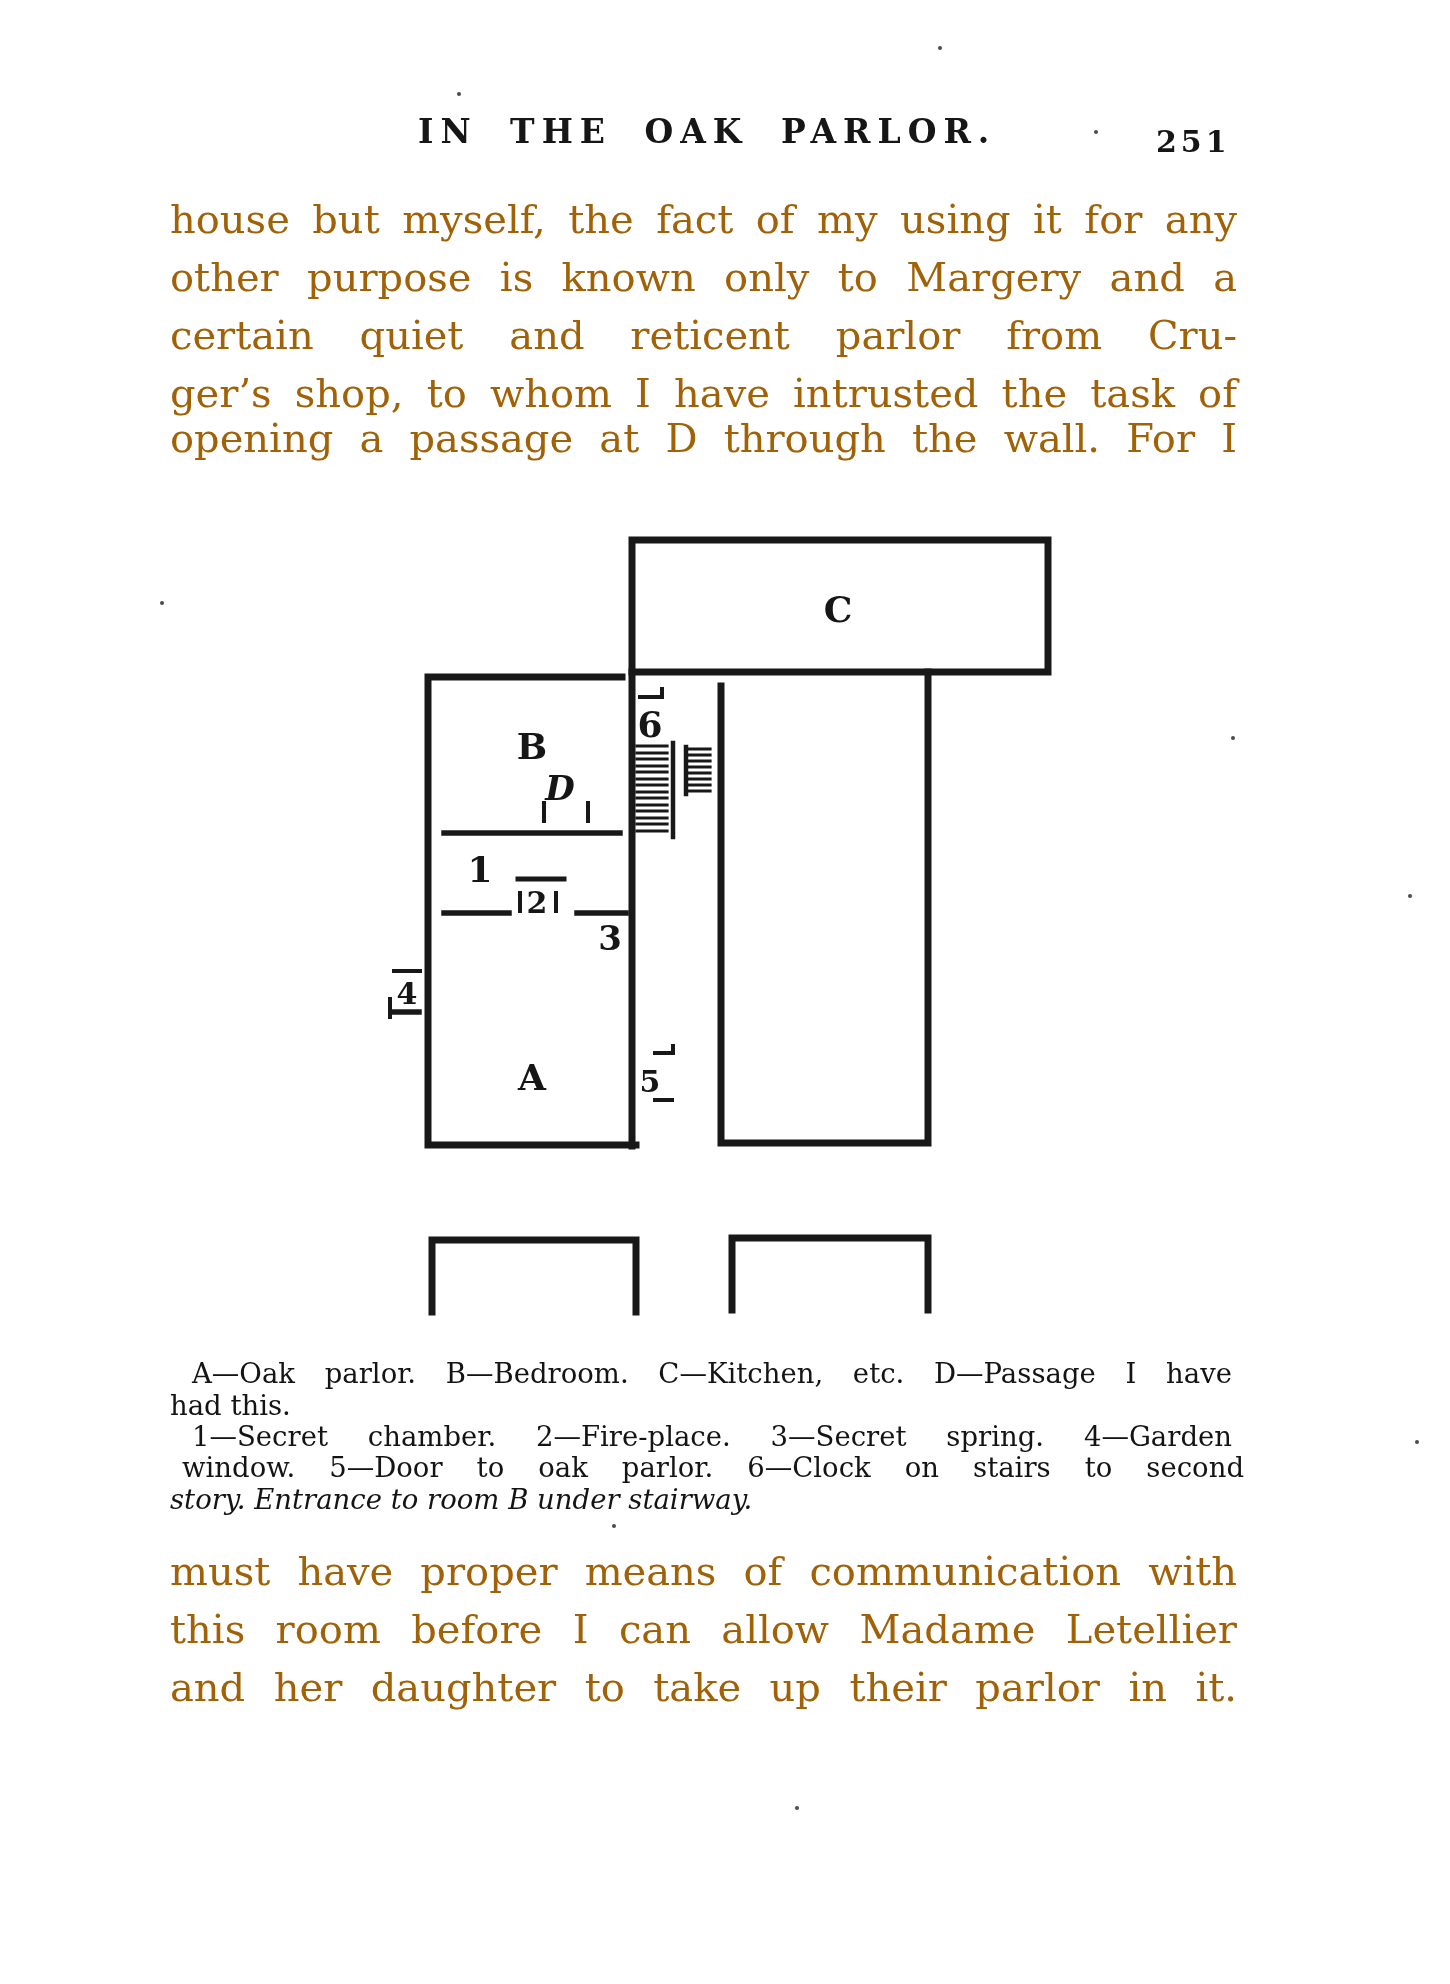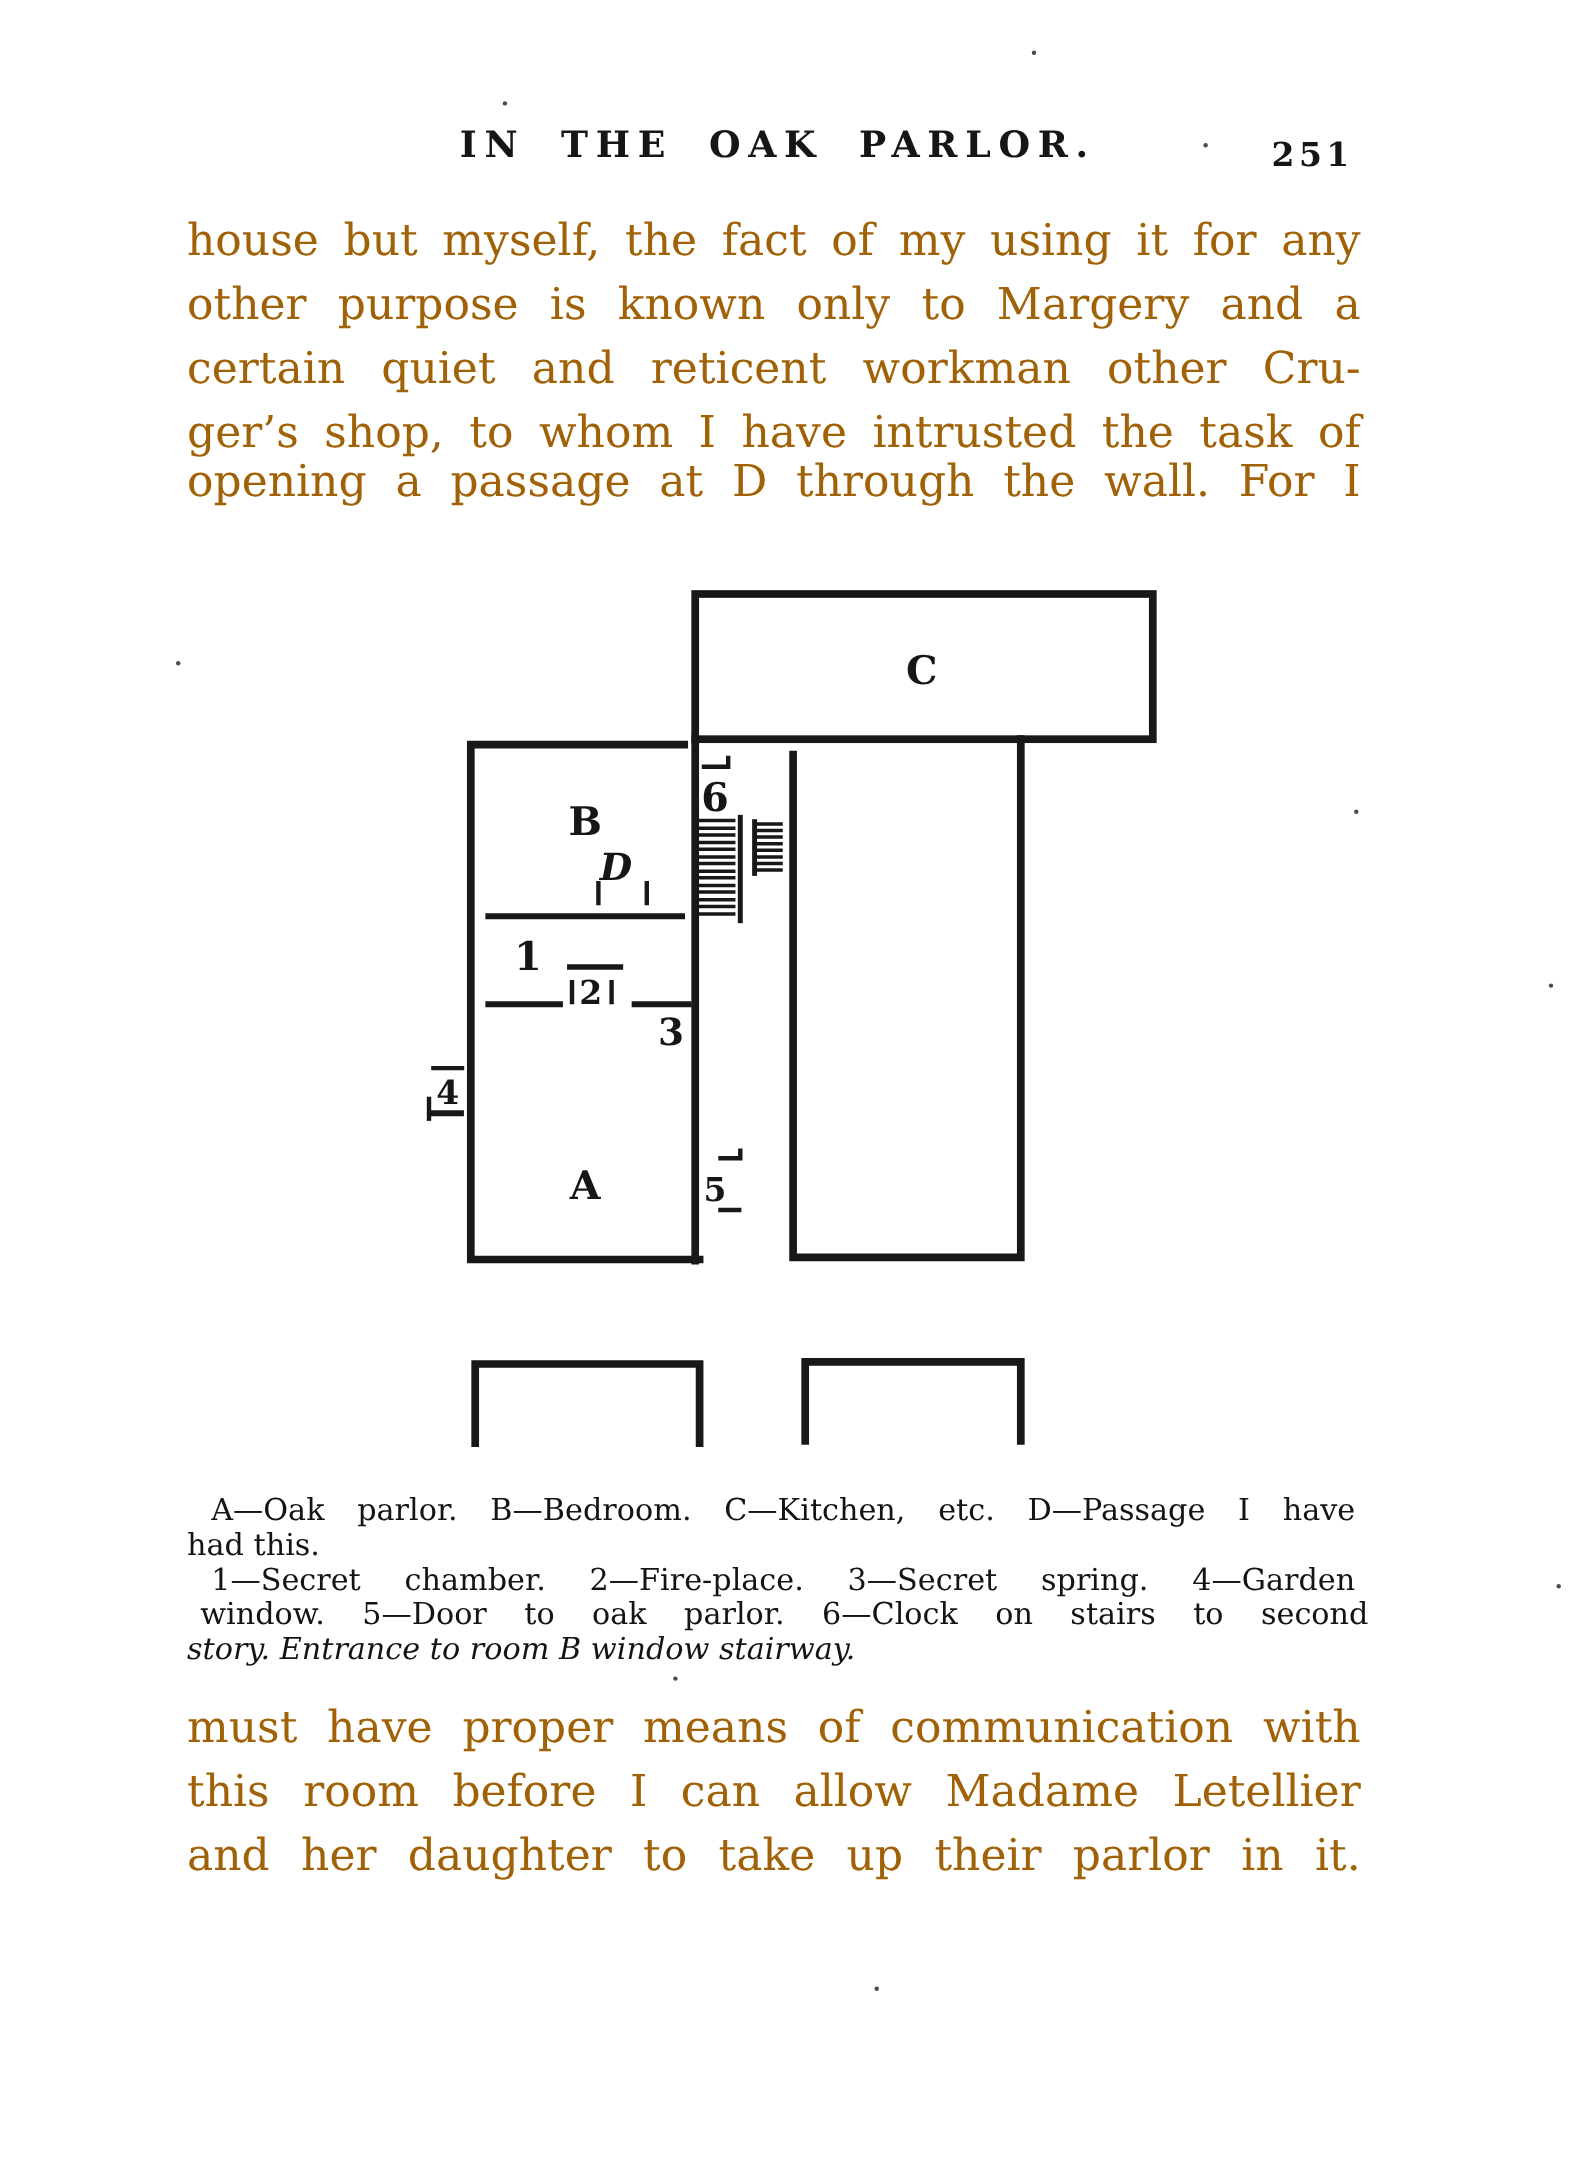--- a/index.html
+++ b/index.html
@@ -56,21 +56,21 @@
 <body>
 
 <div id="page">
 
   <div class="abs running-head">IN THE OAK PARLOR.</div>
   <div class="abs folio">251</div>
 
   <div>
     <div class="abs bline b1">house but myself, the fact of my using it for any</div>
     <div class="abs bline b2">other purpose is known only to Margery and a</div>
-    <div class="abs bline b3">certain quiet and reticent workman other Cru-</div>
+    <div class="abs bline b3">certain quiet and reticent parlor from Cru-</div>
     <div class="abs bline b4">ger’s shop, to whom I have intrusted the task of</div>
     <div class="abs bline b5">opening a passage at D through the wall. For I</div>
   </div>
 
   <svg id="plan" width="1450" height="1984" viewBox="0 0 1450 1984">
 
     <rect class="wall" x="632" y="540" width="416" height="132" stroke-width="7"></rect>
 
     <path class="wall" stroke-width="7" d="M622 677 H428 V1145 H636"></path>
 
@@ -113,21 +113,21 @@
     <text class="lbl" x="650" y="1092" font-size="30" text-anchor="middle">5</text>
     <text class="lbl" x="650" y="737" font-size="36" text-anchor="middle">6</text>
     <text class="lbl" x="532" y="1090" font-size="36" text-anchor="middle">A</text>
   </svg>
 
   <div>
     <div class="abs cline c1">A—Oak parlor. B—Bedroom. C—Kitchen, etc. D—Passage I have</div>
     <div class="abs cline c2">had this.</div>
     <div class="abs cline c3">1—Secret chamber. 2—Fire-place. 3—Secret spring. 4—Garden</div>
     <div class="abs cline c4">window. 5—Door to oak parlor. 6—Clock on stairs to second</div>
-    <div class="abs cline c5">story. Entrance to room B window stairway.</div>
+    <div class="abs cline c5">story. Entrance to room B under stairway.</div>
   </div>
 
   <div>
     <div class="abs bline p2a">must have proper means of communication with</div>
     <div class="abs bline p2b">this room before I can allow Madame Letellier</div>
     <div class="abs bline p2c">and her daughter to take up their parlor in it.</div>
   </div>
 
   <div class="speck abs" style="top:46px;left:938px"></div>
   <div class="speck abs" style="top:130px;left:1094px"></div>

